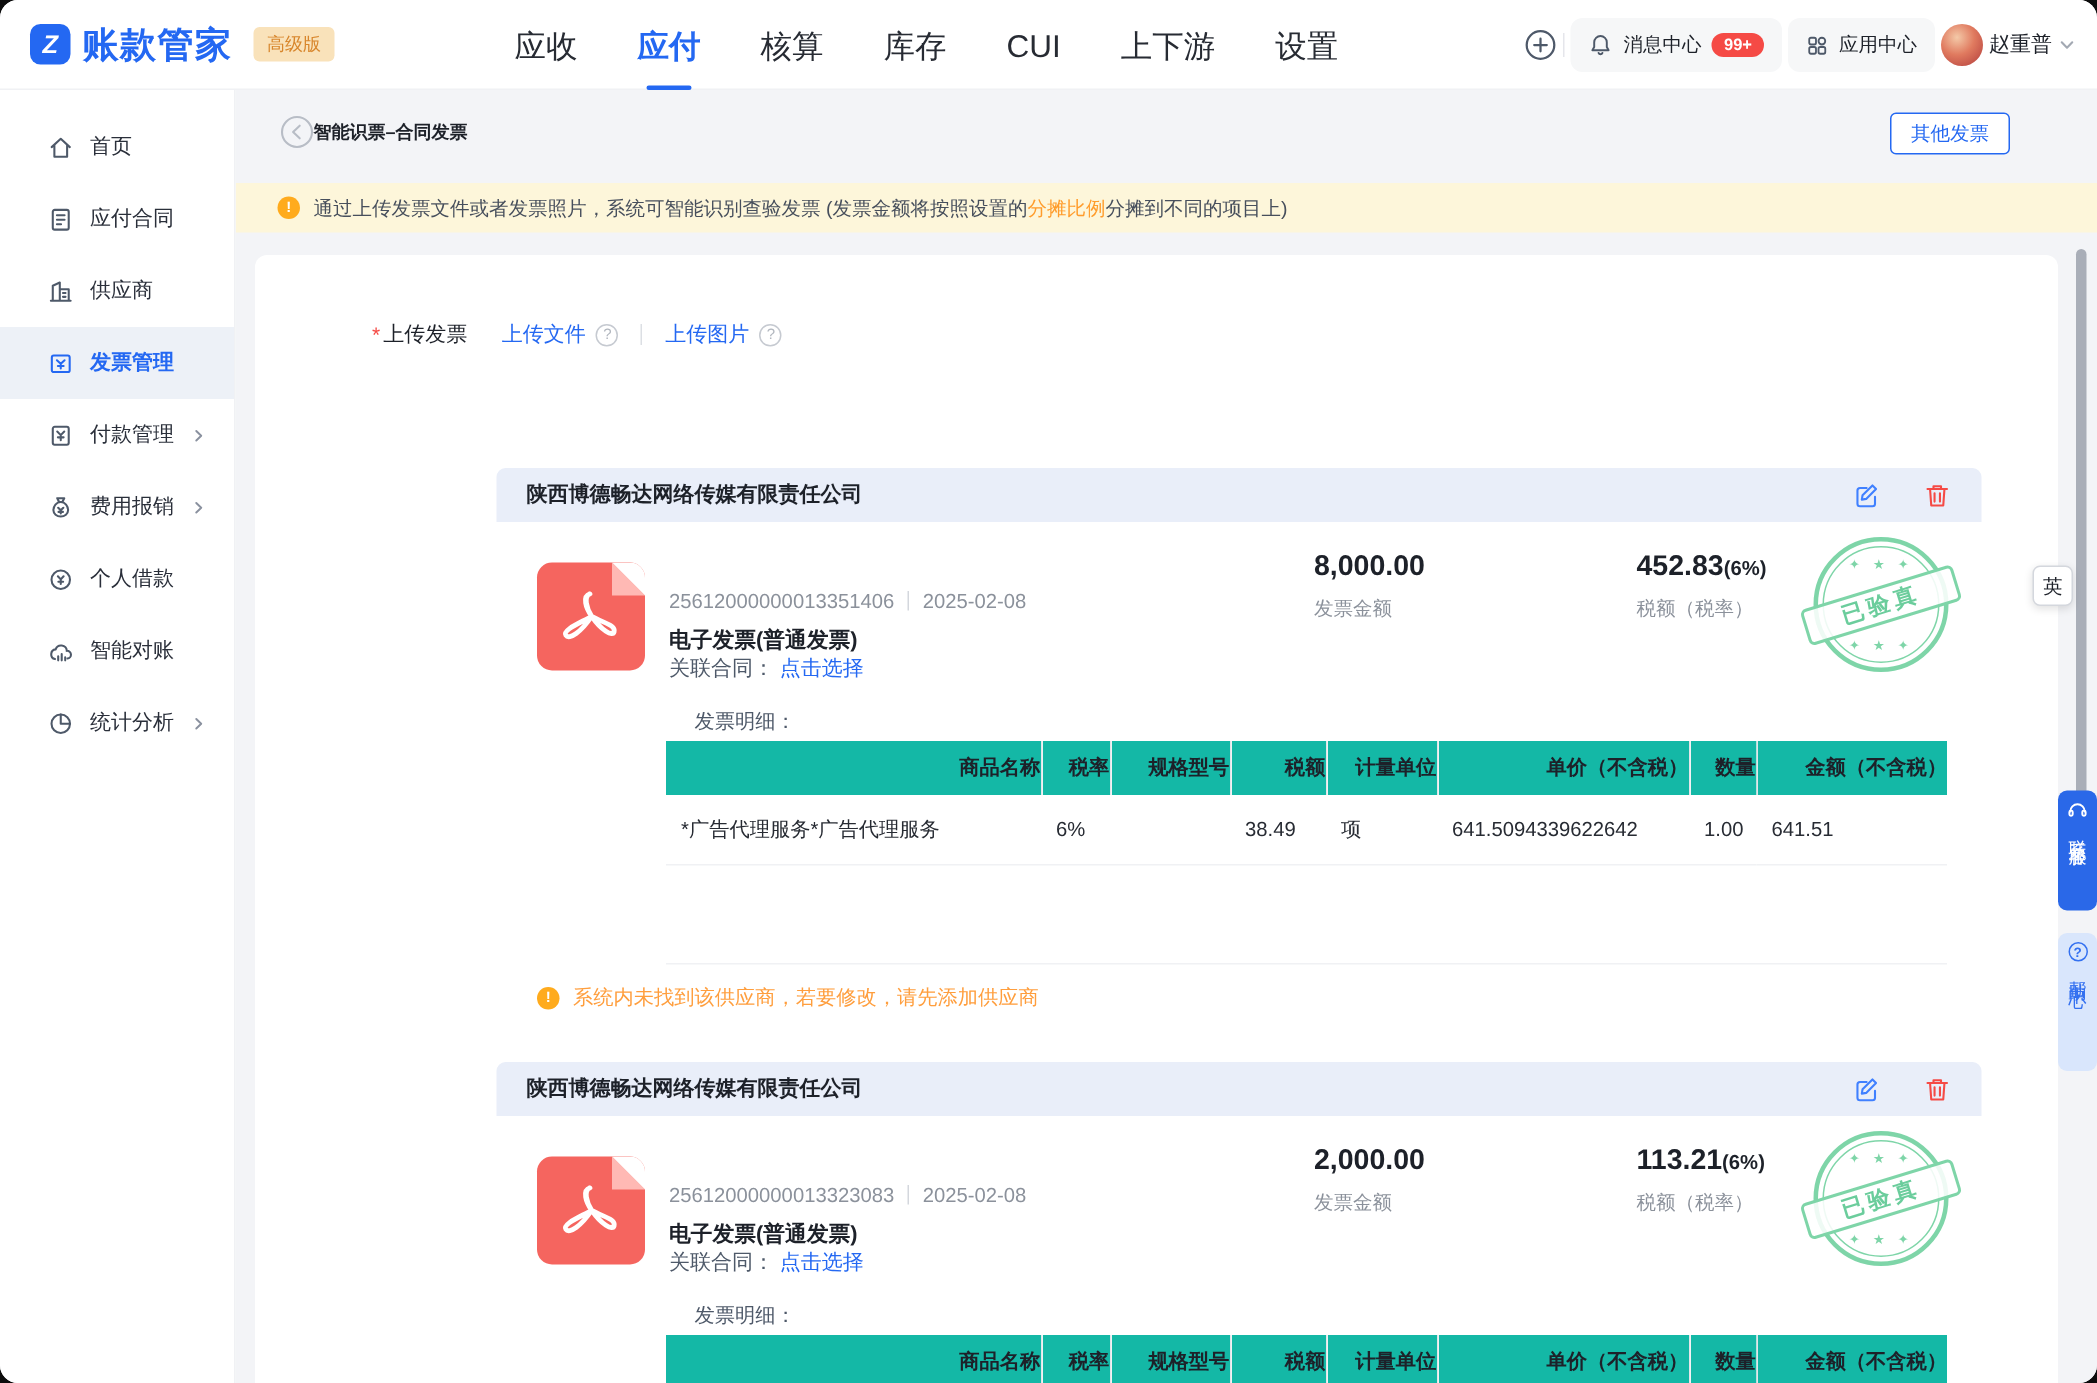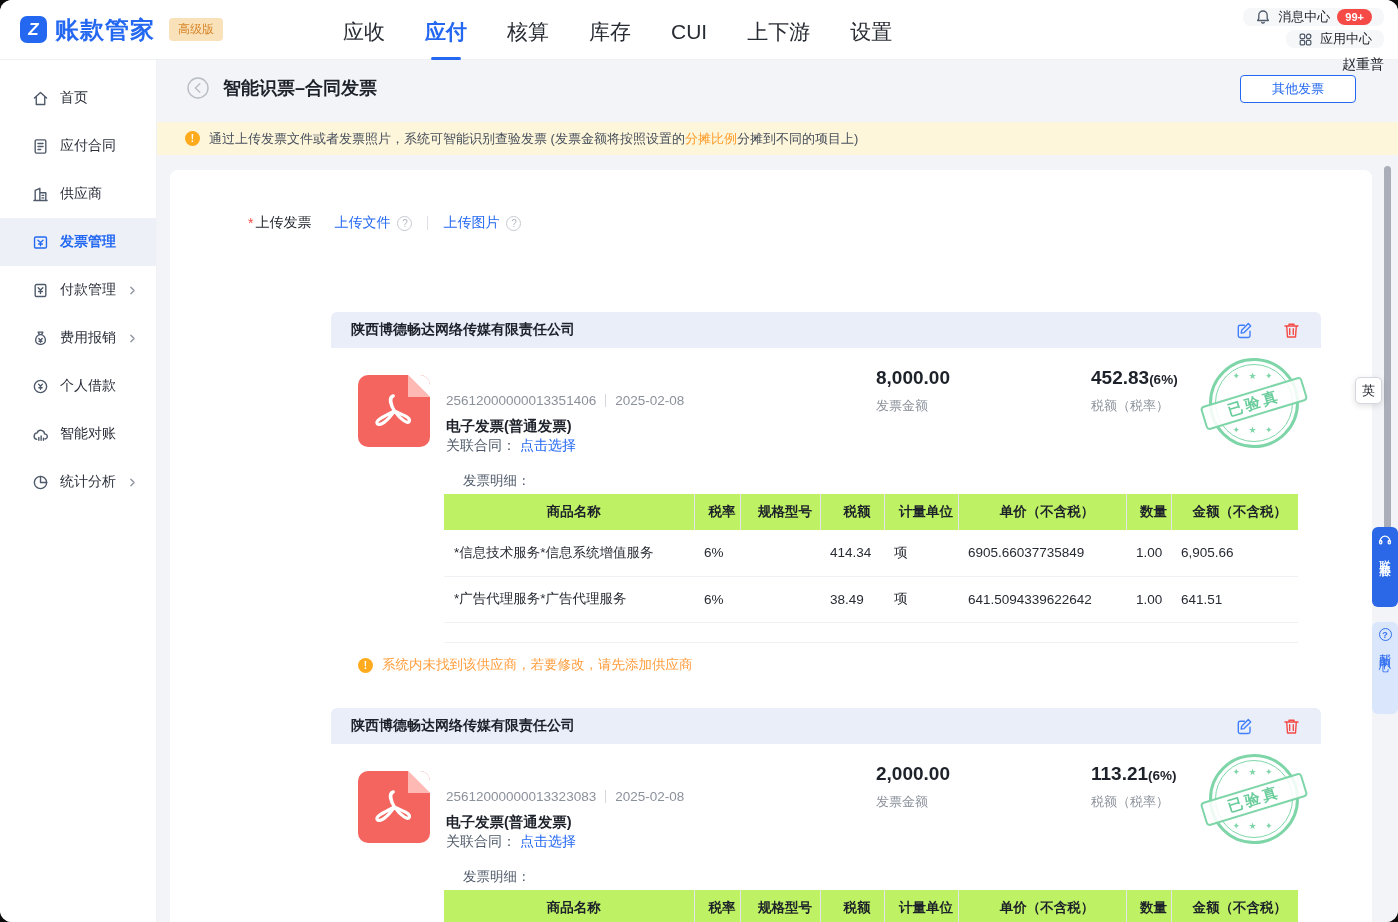--- a/index.html
+++ b/index.html
@@ -10,21 +10,21 @@
   
   .navbar { position:absolute; top:0; left:0; right:0; height:60px; background:#fff; border-bottom:1px solid #f0f1f4; z-index:30; display:flex; align-items:center; }
   .logo-wrap { display:flex; align-items:center; margin-left:20px; }
   .logo-square { width:27px; height:27px; border-radius:7px; background:#2468f2; color:#fff; font-weight:bold; font-size:17px; display:flex; align-items:center; justify-content:center; font-style:italic; }
   .app-name { color:#2468f2; font-size:24px; font-weight:bold; margin-left:8px; letter-spacing:1px; }
   .plan-badge { margin-left:14px; background:#f9e2ba; color:#d8862c; font-size:12px; padding:3px 9px; border-radius:4px; }
   .nav-menu { display:flex; margin-left:100px; height:60px; }
   .nav-item { position:relative; padding:3px 20px; line-height:58px; font-size:21px; color:#272b33; cursor:pointer; }
   .nav-item.active { color:#2468f2; font-weight:bold; }
   .nav-item.active::after { content:""; position:absolute; left:50%; transform:translateX(-50%); bottom:0; width:30px; height:3px; border-radius:2px; background:#2468f2; }
-  .nav-right { position:absolute; right:14px; top:0; height:60px; display:flex; align-items:flex-end; gap:4px;flex-direction:column; }
+  .nav-right { position:absolute; right:14px; top:0; height:60px; display:flex; align-items:center; gap:4px; }
   .icon-plus { width:22px; height:22px; color:#4e5969; cursor:pointer; }
   .nav-divider { width:1px; height:16px; background:#e5e6eb; }
   .nav-pill { height:36px; background:#f6f7f8; border-radius:8px; display:flex; align-items:center; padding:0 12px; gap:7px; cursor:pointer; }
   .nav-pill .pill-label { font-size:13px; color:#1d2129; }
   .count-badge { background:#f54a45; color:#fff; font-size:11px; font-weight:bold; padding:2px 8px; border-radius:9px; }
   .avatar { width:28px; height:28px; border-radius:50%; background:radial-gradient(circle at 38% 32%, #f4c9a8 0%, #e07a5f 45%, #b03a3a 100%); cursor:pointer; }
   .user-name { font-size:14px; color:#1d2129; cursor:pointer; }
   .chev-down { width:12px; height:12px; color:#a3a9b3; }
 
   
@@ -32,22 +32,22 @@
   .side-item { position:relative; height:48px; display:flex; align-items:center; padding-left:32px; gap:11px; font-size:14px; color:#2a2f3a; cursor:pointer; }
   .side-item .s-icon { width:17px; height:17px; color:#4e5969; flex:0 0 auto; }
   .side-item.active { background:#edf1f7; color:#2468f2; font-weight:bold; }
   .side-item.active .s-icon { color:#2468f2; }
   .side-chev { position:absolute; right:18px; width:11px; height:11px; color:#8a919f; }
 
   
   .main { position:absolute; top:60px; left:157px; right:0; bottom:0; background:#f3f4f7; }
   .page-head { position:absolute; top:0; left:0; right:0; height:56px; display:flex; align-items:center; padding-left:30px; }
   .back-btn { width:22px; height:22px; color:#b8bdc6; cursor:pointer; }
-  .page-title { font-size:18px; font-weight:bold; color:#1d2129; margin-left:14px; }
-  .other-btn { position:absolute; right:42px; top:15px; width:116px; height:28px; border:1px solid #2468f2; border-radius:4px; background:#fff; color:#2468f2; font-size:13px; cursor:pointer; font-family:"Liberation Sans",sans-serif; }
+  .page-title { font-size:12px; font-weight:bold; color:#1d2129; }
+  .other-btn { position:absolute; right:58px; top:15px; width:80px; height:28px; border:1px solid #2468f2; border-radius:4px; background:#fff; color:#2468f2; font-size:13px; cursor:pointer; font-family:"Liberation Sans",sans-serif; }
   .banner { position:absolute; top:62px; left:0; right:0; height:33px; background:#fdf6da; display:flex; align-items:center; padding-left:28px; font-size:13px; color:#474f5c; }
   .warn-dot { width:15px; height:15px; border-radius:50%; background:#ffab1d; color:#fff; font-size:10px; font-weight:bold; display:inline-flex; align-items:center; justify-content:center; margin-right:9px; flex:0 0 auto; }
   .banner a { color:#ff9c2b; text-decoration:none; cursor:pointer; }
 
   .content-card { position:absolute; top:110px; left:13px; width:1202px; height:1200px; background:#fff; border-radius:8px; }
 
   .upload-row { position:absolute; top:44px; left:78px; display:flex; align-items:center; font-size:14px; }
   .req { color:#f54a45; margin-right:2px; }
   .upload-label { color:#1d2129; margin-right:23px; }
   .blue-link { color:#2468f2; text-decoration:none; cursor:pointer; }
@@ -84,21 +84,21 @@
   .stamp-ring2 { position:absolute; inset:6px; border:1.5px solid #5fcb93; border-radius:50%; }
   .stamp-stars-top, .stamp-stars-bottom { position:absolute; left:0; right:0; text-align:center; color:#5fcb93; font-size:9px; letter-spacing:3px; }
   .stamp-stars-top { top:13px; } .stamp-stars-bottom { bottom:13px; }
   .stamp-stars-top::before, .stamp-stars-bottom::before { content:"✦ ★ ✦"; }
   .stamp-band { position:absolute; left:-8px; right:-8px; top:33px; height:25px; background:rgba(255,255,255,.88); border:2px solid #5fcb93; border-radius:4px; transform:rotate(-17deg); color:#47c184; font-size:15px; font-weight:bold; letter-spacing:3px; display:flex; align-items:center; justify-content:center; }
 
   .related-row { position:absolute; left:115px; top:125px; font-size:14px; color:#4e5969; }
   .detail-label { position:absolute; left:115px; top:160px; font-size:13.5px; color:#4e5969;margin-left:17px; }
 
   .inv-table { position:absolute; left:113px; top:182px; width:854px; border-collapse:collapse; table-layout:fixed; }
-  .inv-table th { height:36px; background:#bef264; font-size:13.5px; font-weight:bold; color:#1d2129; text-align:center; padding-left:10px; white-space:nowrap; overflow:hidden; }
+  .inv-table th { height:36px; background:#14b8a6; font-size:13.5px; font-weight:bold; color:#1d2129; text-align:right; padding-left:10px; white-space:nowrap; overflow:hidden; }
   .inv-table th + th { border-left:1px solid #e3e5e9; }
   .inv-table td { height:46px; border-bottom:1px solid #f0f1f4; font-size:13.5px; color:#272b33; padding-left:10px; white-space:nowrap; overflow:hidden; }
   .tbl-footer-strip { position:absolute; left:113px; width:854px; height:21px; border-bottom:1px solid #f0f1f4; }
   .fs1 { top:310px; }
 
   .supplier-warning { position:absolute; left:27px; top:344px; display:flex; align-items:center; font-size:13.5px; color:#ff9e3d; }
 
   
   .scrollbar { position:absolute; left:1384px; top:166px; width:7px; height:426px; background:#a9aeb8; border-radius:4px; z-index:40; cursor:pointer; }
   .lang-btn { position:absolute; left:1355px; top:377px; width:27px; height:27px; background:#fff; border:1px solid #d4d7dd; border-radius:5px; box-shadow:0 2px 6px rgba(0,0,0,.12); font-size:13px; color:#1d2129; display:flex; align-items:center; justify-content:center; z-index:45; cursor:pointer; }
@@ -323,30 +323,20 @@
             <th>规格型号</th>
             <th>税额</th>
             <th>计量单位</th>
             <th>单价（不含税）</th>
             <th>数量</th>
             <th>金额（不含税）</th>
           </tr>
             </thead>
           <tbody>
             <tr>
-              <td>*信息技术服务*信息系统增值服务</td>
-              <td>6%</td>
-              <td></td>
-              <td>414.34</td>
-              <td>项</td>
-              <td>6905.66037735849</td>
-              <td>1.00</td>
-              <td>6,905.66</td>
-            </tr>
-            <tr>
               <td>*广告代理服务*广告代理服务</td>
               <td>6%</td>
               <td></td>
               <td>38.49</td>
               <td>项</td>
               <td>641.5094339622642</td>
               <td>1.00</td>
               <td>641.51</td>
             </tr>
           </tbody>

